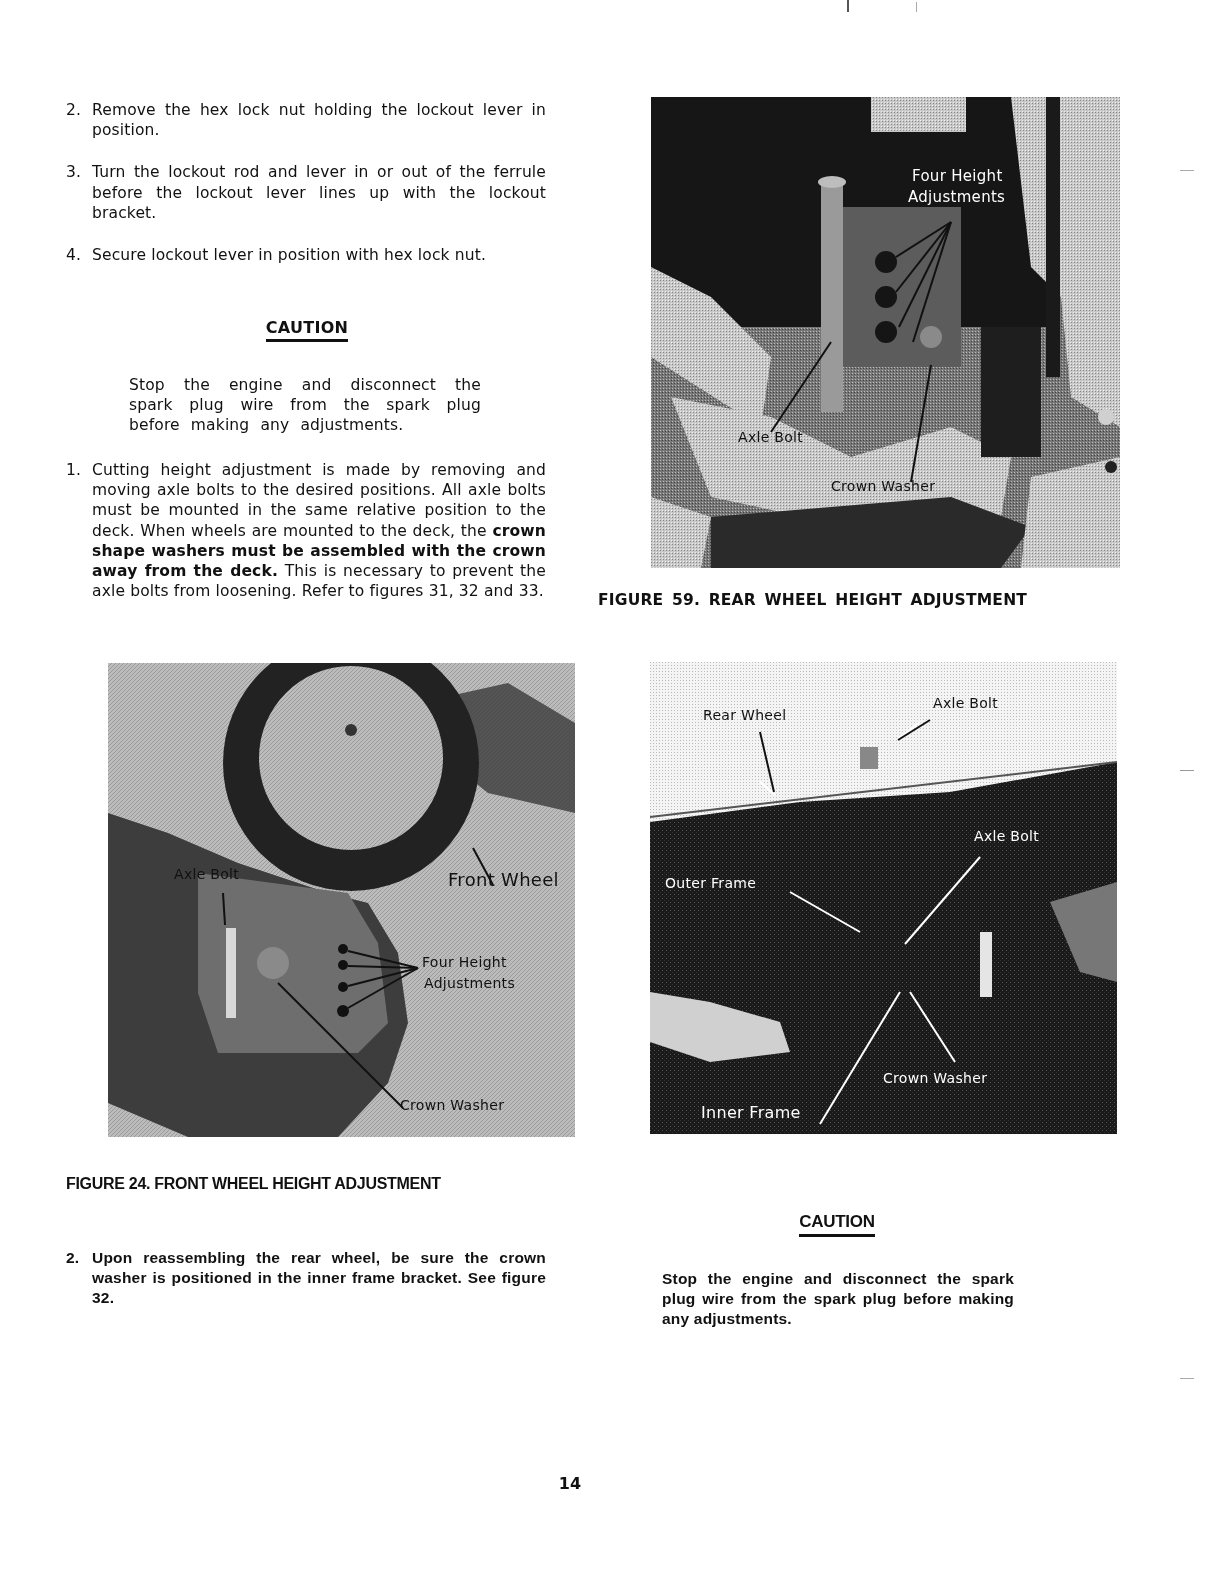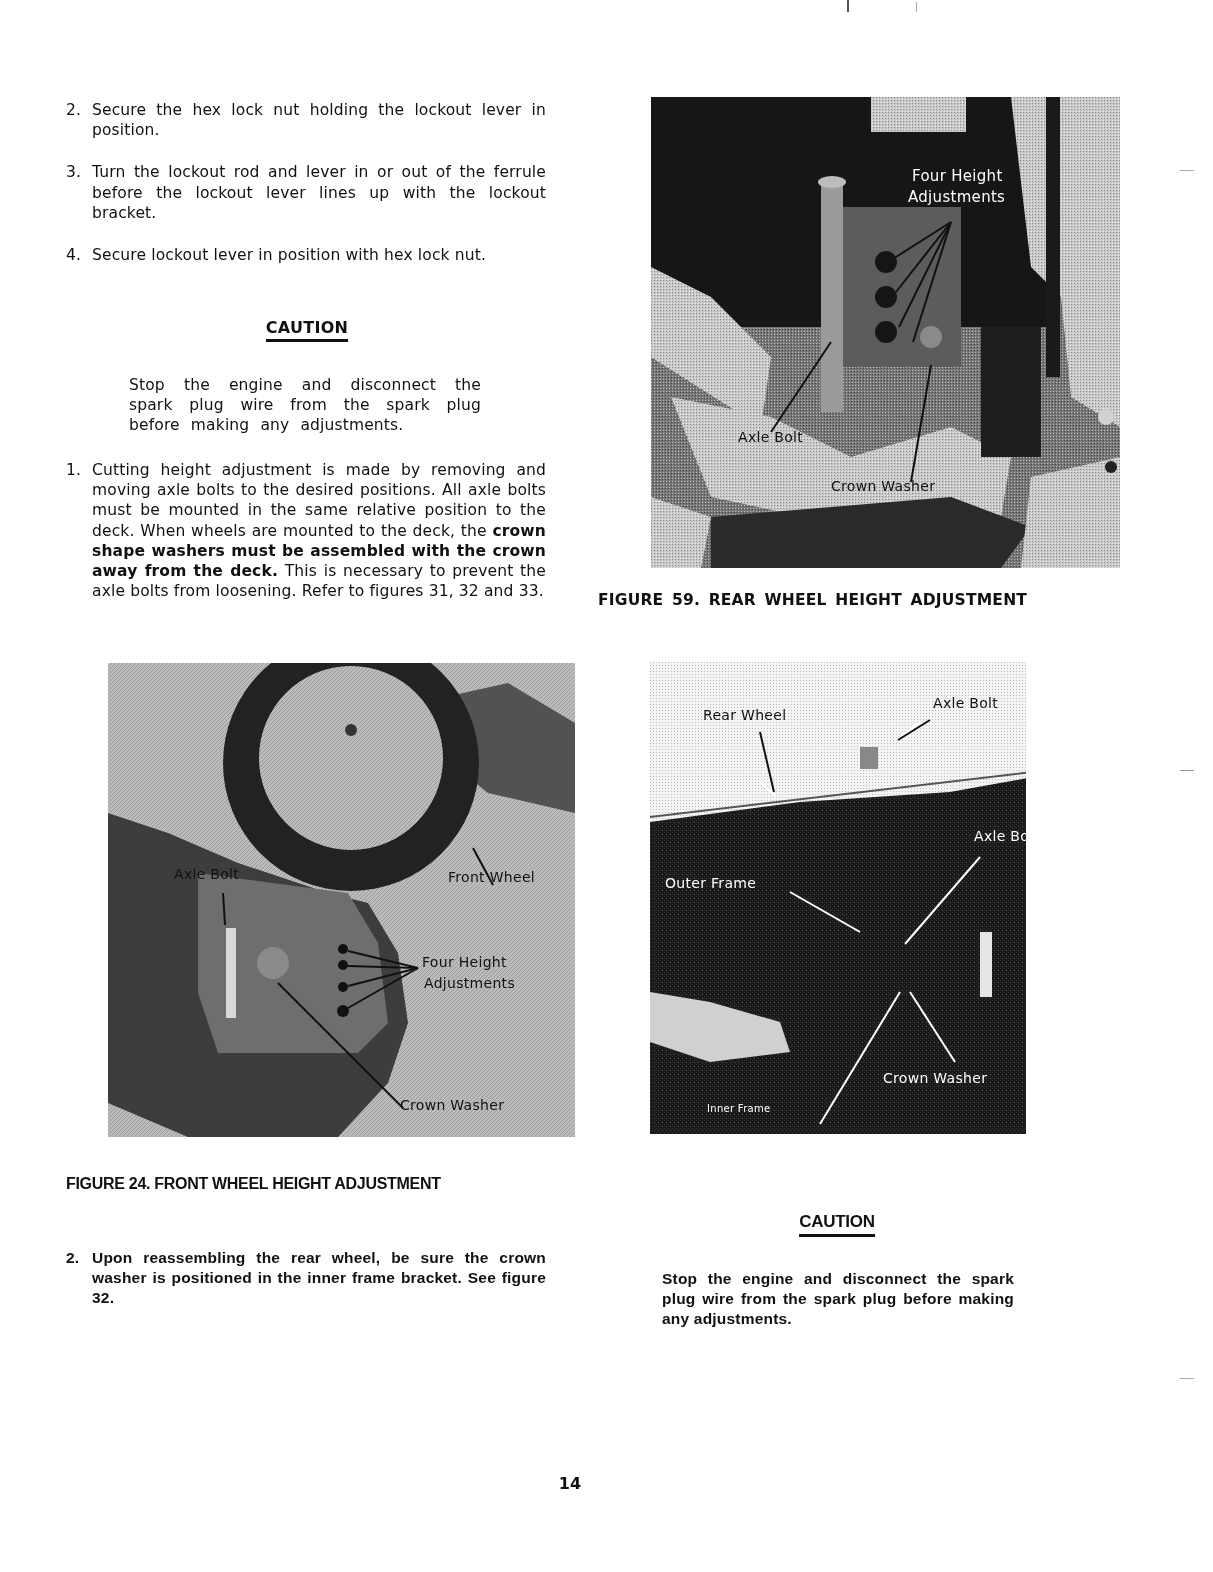--- a/index.html
+++ b/index.html
@@ -28,21 +28,21 @@
 
 <div class="margin-mark" style="left:847px; top:0; width:2px; height:12px;"></div>
 <div class="margin-mark" style="left:916px; top:2px; width:1px; height:10px; background:#aaa;"></div>
 <div class="margin-mark" style="left:1180px; top:170px; width:14px; height:1px; background:#aaa;"></div>
 <div class="margin-mark" style="left:1180px; top:770px; width:14px; height:1px; background:#999;"></div>
 <div class="margin-mark" style="left:1180px; top:1378px; width:14px; height:1px; background:#aaa;"></div>
 
 <div class="abs para" style="left:66px; top:100px; width:480px;">
   <div class="step" style="margin-bottom:22px;">
     <span class="num">2.</span>
-    <span class="txt">Secure the hex lock nut holding the lockout lever in position.</span>
+    <span class="txt">Remove the hex lock nut holding the lockout lever in position.</span>
   </div>
   <div class="step" style="margin-bottom:22px;">
     <span class="num">3.</span>
     <span class="txt">Turn the lockout rod and lever in or out of the ferrule before the lockout lever lines up with the lockout bracket.</span>
   </div>
   <div class="step">
     <span class="num">4.</span>
     <span class="txt" style="text-align:left;">Secure lockout lever in position with hex lock nut.</span>
   </div>
 </div>
@@ -136,28 +136,28 @@
       <line x1="115" y1="230" x2="117" y2="262"></line>
       <line x1="385" y1="222" x2="365" y2="185"></line>
       <line x1="310" y1="305" x2="240" y2="288"></line>
       <line x1="310" y1="305" x2="240" y2="303"></line>
       <line x1="310" y1="305" x2="240" y2="323"></line>
       <line x1="310" y1="305" x2="240" y2="345"></line>
       <line x1="295" y1="445" x2="170" y2="320"></line>
     </g>
   </svg>
   <div class="lbl black" style="left:66px; top:203px; font-size:14px;">Axle Bolt</div>
-  <div class="lbl black" style="left:340px; top:206px; font-size:14px;">Front Wheel</div>
+  <div class="lbl black" style="left:340px; top:206px; font-size:18px;">Front Wheel</div>
   <div class="lbl black" style="left:314px; top:291px; font-size:14px;">Four Height</div>
   <div class="lbl black" style="left:316px; top:312px; font-size:14px;">Adjustments</div>
   <div class="lbl black" style="left:292px; top:434px; font-size:14px;">Crown Washer</div>
 </div>
 <div class="abs caption-narrow" style="left:66px; top:1175px; width:470px;">FIGURE 24. FRONT WHEEL HEIGHT ADJUSTMENT</div>
 
-<div class="figure" style="left:650px; top:662px; width:376px; height:472px; background:#ef4444;">
+<div class="figure" style="left:650px; top:662px; width:467px; height:472px; background:#ef4444;">
   <svg width="467" height="472" viewBox="0 0 467 472">
     <defs>
       <pattern id="g33" width="3" height="3" patternUnits="userSpaceOnUse">
         <rect width="3" height="3" fill="#f4f4f4"></rect>
         <rect width="1" height="1" fill="#bbb"></rect>
       </pattern>
       <pattern id="g33d" width="4" height="4" patternUnits="userSpaceOnUse">
         <rect width="4" height="4" fill="#1a1a1a"></rect>
         <rect width="1" height="1" fill="#555"></rect>
         <rect x="2" y="2" width="1" height="1" fill="#333"></rect>
@@ -179,21 +179,21 @@
       <line x1="170" y1="462" x2="250" y2="330"></line>
     </g>
     <line x1="110" y1="70" x2="124" y2="130" stroke="#111" stroke-width="2"></line>
     <line x1="280" y1="58" x2="248" y2="78" stroke="#111" stroke-width="2"></line>
   </svg>
   <div class="lbl black" style="left:53px; top:45px; font-size:14px;">Rear Wheel</div>
   <div class="lbl black" style="left:283px; top:33px; font-size:14px;">Axle Bolt</div>
   <div class="lbl white" style="left:324px; top:166px; font-size:14px;">Axle Bolt</div>
   <div class="lbl white" style="left:15px; top:213px; font-size:14px;">Outer Frame</div>
   <div class="lbl white" style="left:233px; top:408px; font-size:14px;">Crown Washer</div>
-  <div class="lbl white" style="left:57px; top:441px; font-size:10px;">Inner Frame</div>
+  <div class="lbl white" style="left:51px; top:441px; font-size:16px;">Inner Frame</div>
 </div>
 <div class="abs caption-narrow" style="left:598px; top:1163px; width:500px;">
 </div>
 
 <div class="abs caption-narrow" style="left:787px; top:1213px; width:100px; text-align:center; font-size:17px;">
   <span style="display:inline-block; border-bottom:3px solid #111; padding-bottom:3px;">CAUTION</span>
 </div>
 <div class="abs" style="left:662px; top:1269px; width:352px; font-family:'Liberation Sans', sans-serif; font-weight:bold; font-size:15.5px; line-height:20px; text-align:justify; letter-spacing:0.2px;">Stop the engine and disconnect the spark plug wire from the spark plug before making any adjustments.</div>
 
 <div class="abs" style="left:66px; top:1248px; width:480px; font-family:'Liberation Sans', sans-serif; font-weight:bold; font-size:15.5px; line-height:20px; letter-spacing:0.2px;">

